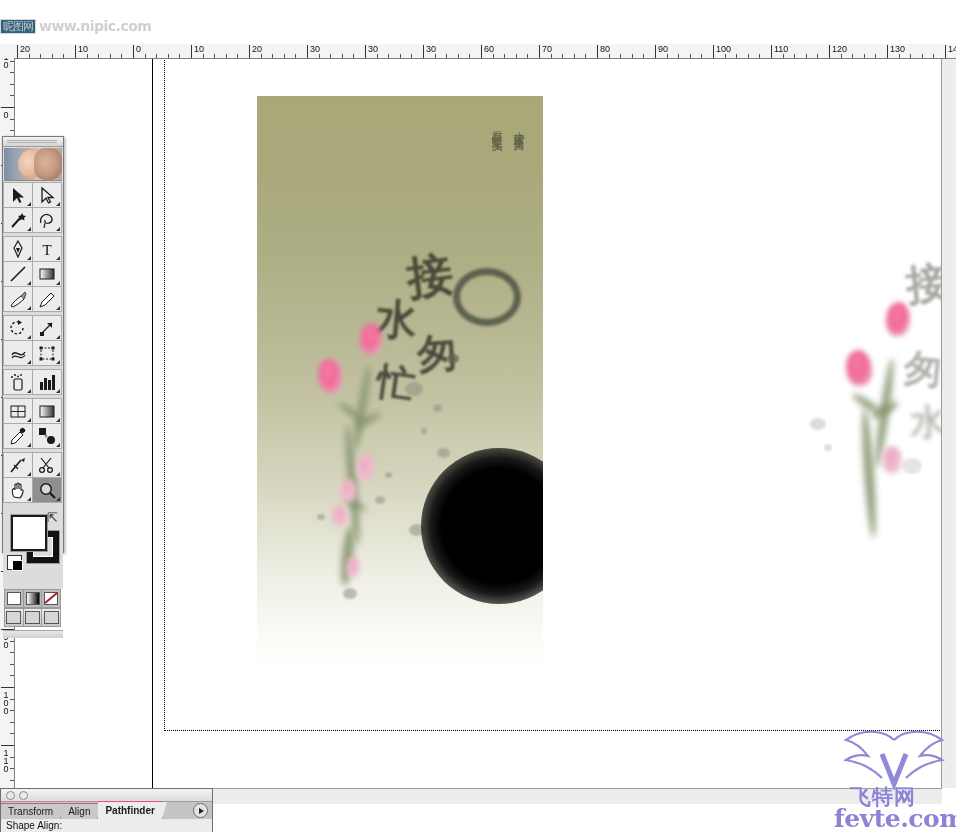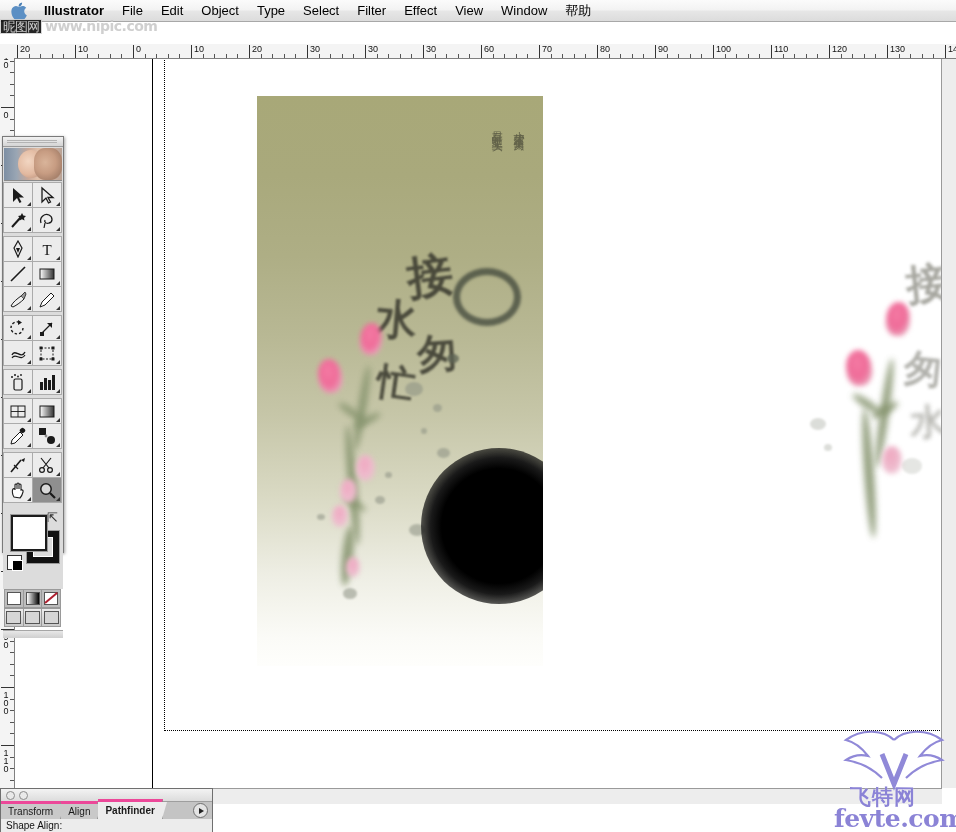--- a/index.html
+++ b/index.html
@@ -57,21 +57,21 @@
     content:"";position:absolute;left:2px;top:6px;width:8px;height:6px;
     background:#7b4a10;border-radius:1px;
   }
 
   
   .nipic-wm{
     position:absolute;left:0px;top:18px;z-index:60;
     display:flex;align-items:center;gap:3px;pointer-events:none;
   }
   .nipic-badge{
-    font-size:13px;color:#bdbdbd;background:#000000;
+    font-size:11px;color:#bdbdbd;background:#0c4a6e;
     border:1px solid #cfcfcf;padding:0 2px;line-height:13px;letter-spacing:-1px;
     opacity:.85;
   }
   .nipic-text{
     font-size:14px;color:#cacaca;font-weight:bold;letter-spacing:-.5px;opacity:.9;
     font-family:"DejaVu Sans", sans-serif;
   }
 
   
   .ruler-corner{
@@ -280,21 +280,21 @@
     height:12px;background:linear-gradient(to bottom,#f3f3f3,#dcdcdc);
     border-bottom:1px solid #9e9e9e;position:relative;
   }
   .pal-title .dots{position:absolute;left:5px;top:2px;display:flex;gap:4px;}
   .pal-title .dots i{
     width:7px;height:7px;border-radius:50%;border:1px solid #8c8c8c;background:#e9e9e9;display:block;
   }
   .pal-tabs{display:flex;height:17px;align-items:flex-end;position:relative;background:#c4c4c4;}
   .pal-tab{
     height:15px;line-height:15px;padding:0 7px 0 7px;font-size:10px;color:#1a1a1a;
-    background:#c9c9c9;border-right:1px solid #8e8e8e;border-top:3px solid #ec4899;
+    background:#c9c9c9;border-right:1px solid #8e8e8e;border-top:1px solid #ec4899;
     transform:skewX(0deg);position:relative;
   }
   .pal-tab.active{background:#ececec;height:17px;line-height:17px;font-weight:bold;}
   .pal-tab:after{
     content:"";position:absolute;right:-5px;top:0;width:0;height:0;
     border-bottom:15px solid transparent;border-left:5px solid #c9c9c9;
   }
   .pal-tab.active:after{border-bottom-width:17px;border-left-color:#ececec;}
   .pal-arrow{
     position:absolute;right:4px;top:1px;width:13px;height:13px;border-radius:50%;
@@ -330,39 +330,20 @@
   .fevte-en{
     position:absolute;left:2px;top:78px;font-size:25px;font-weight:bold;
     color:#8b83d6;letter-spacing:-.5px;font-family:"DejaVu Serif",serif;
   }
 </style>
 </head>
 <body>
 
 <div id="app">
 
-  <div class="menubar">
-    <div class="apple-logo">
-      <svg width="22" height="18" viewBox="0 0 22 18">
-        <path d="M12.3 3.2c.6-.8.9-1.8.8-2.8-.9.05-2 .6-2.6 1.4-.55.7-1 1.8-.85 2.8 1 .08 2-.52 2.65-1.4z" fill="#4a7fb5"></path>
-        <path d="M15.2 9.4c-.03-2.4 1.95-3.5 2.05-3.6-1.1-1.6-2.85-1.85-3.47-1.87-1.48-.15-2.88.86-3.63.86-.75 0-1.9-.84-3.12-.82-1.6.03-3.08.93-3.9 2.36-1.66 2.88-.43 7.15 1.2 9.5.8 1.15 1.75 2.43 3 2.39 1.2-.05 1.66-.78 3.11-.78 1.45 0 1.86.78 3.13.76 1.29-.03 2.11-1.17 2.9-2.33.91-1.33 1.29-2.62 1.31-2.69-.03-.01-2.52-.97-2.55-3.84z" fill="#5b8fc4"></path>
-      </svg>
-    </div>
-    <div class="menu-item strong">Illustrator</div>
-    <div class="menu-item">File</div>
-    <div class="menu-item">Edit</div>
-    <div class="menu-item">Object</div>
-    <div class="menu-item">Type</div>
-    <div class="menu-item">Select</div>
-    <div class="menu-item">Filter</div>
-    <div class="menu-item">Effect</div>
-    <div class="menu-item">View</div>
-    <div class="menu-item">Window</div>
-    <div class="menu-item">帮助</div>
-  </div>
 
 
   <div class="nipic-wm">
     <span class="nipic-badge">昵图网</span>
     <span class="nipic-text">www.nipic.com</span>
   </div>
 
   <div class="ruler-corner"></div>
   <div class="ruler-h" id="rulerH">
       <div class="rh-tick maj" style="left: 3px;"></div>

